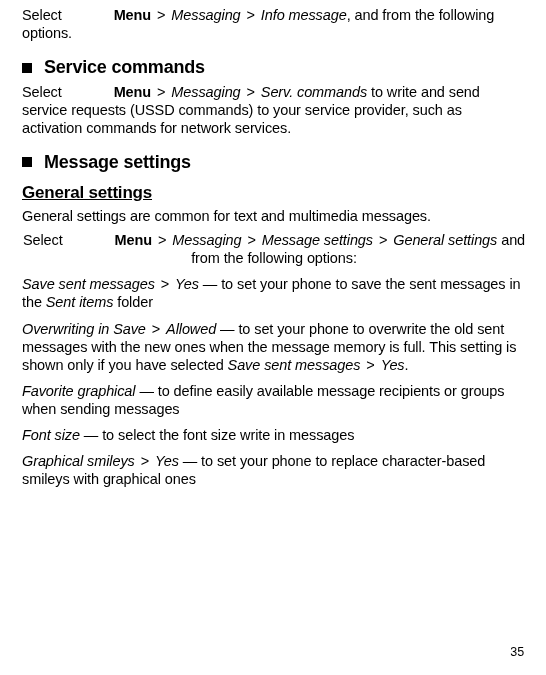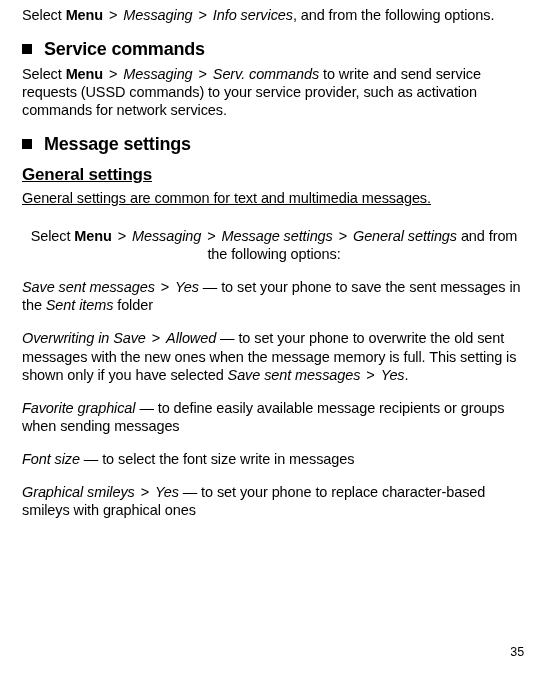--- a/index.html
+++ b/index.html
@@ -34,54 +34,54 @@
     letter-spacing: -0.2px;
   }
   .h3 {
     font-size: 17px;
     font-weight: bold;
     text-decoration: underline;
     margin-top: 8px;
     margin-bottom: 4px;
     letter-spacing: -0.2px;
   }
-  .option-block { margin-top: 15px; }
-  .bold { font-weight: bold; }
+  .option-block { margin-top: 8px; }
+  .bold { font-weight: bold; margin-left: 48px; }
   .ital { font-style: italic; }
   .gt { padding: 0 2px; }
   .page-num {
     position: absolute;
     bottom: 14px;
     right: 22px;
     font-size: 12.5px;
   }
 </style>
 </head>
 <body>
 
 <p class="para">
-  <span>Select </span><span class="bold">Menu</span><span class="gt"> &gt; </span><span class="ital">Messaging</span><span class="gt"> &gt; </span><span class="ital">Info services</span><span>, and from the following options.</span>
+  <span>Select </span><span class="bold">Menu</span><span class="gt"> &gt; </span><span class="ital">Messaging</span><span class="gt"> &gt; </span><span class="ital">Info message</span><span>, and from the following options.</span>
 </p>
 
 <div class="heading-row">
   <span class="square-bullet"></span>
   <span class="h2">Service commands</span>
 </div>
 <p class="para">
   <span>Select </span><span class="bold">Menu</span><span class="gt"> &gt; </span><span class="ital">Messaging</span><span class="gt"> &gt; </span><span class="ital">Serv. commands</span><span> to write and send service requests (USSD commands) to your service provider, such as activation commands for network services.</span>
 </p>
 
 <div class="heading-row">
   <span class="square-bullet"></span>
   <span class="h2">Message settings</span>
 </div>
 
 <div class="h3">General settings</div>
 
-<p class="para" style="margin-bottom:20px;text-decoration:underline;">General settings are common for text and multimedia messages.</p>
+<p class="para" style="margin-bottom:6px;">General settings are common for text and multimedia messages.</p>
 
 <p class="para" style="margin-bottom:6px;text-align:center;">
   <span>Select </span><span class="bold">Menu</span><span class="gt"> &gt; </span><span class="ital">Messaging</span><span class="gt"> &gt; </span><span class="ital">Message settings</span><span class="gt"> &gt; </span><span class="ital">General settings</span><span> and from the following options:</span>
 </p>
 
 <p class="option-block">
   <span class="ital">Save sent messages</span><span class="gt"> &gt; </span><span class="ital">Yes</span><span> — to set your phone to save the sent messages in the </span><span class="ital">Sent items</span><span> folder</span>
 </p>
 
 <p class="option-block">

